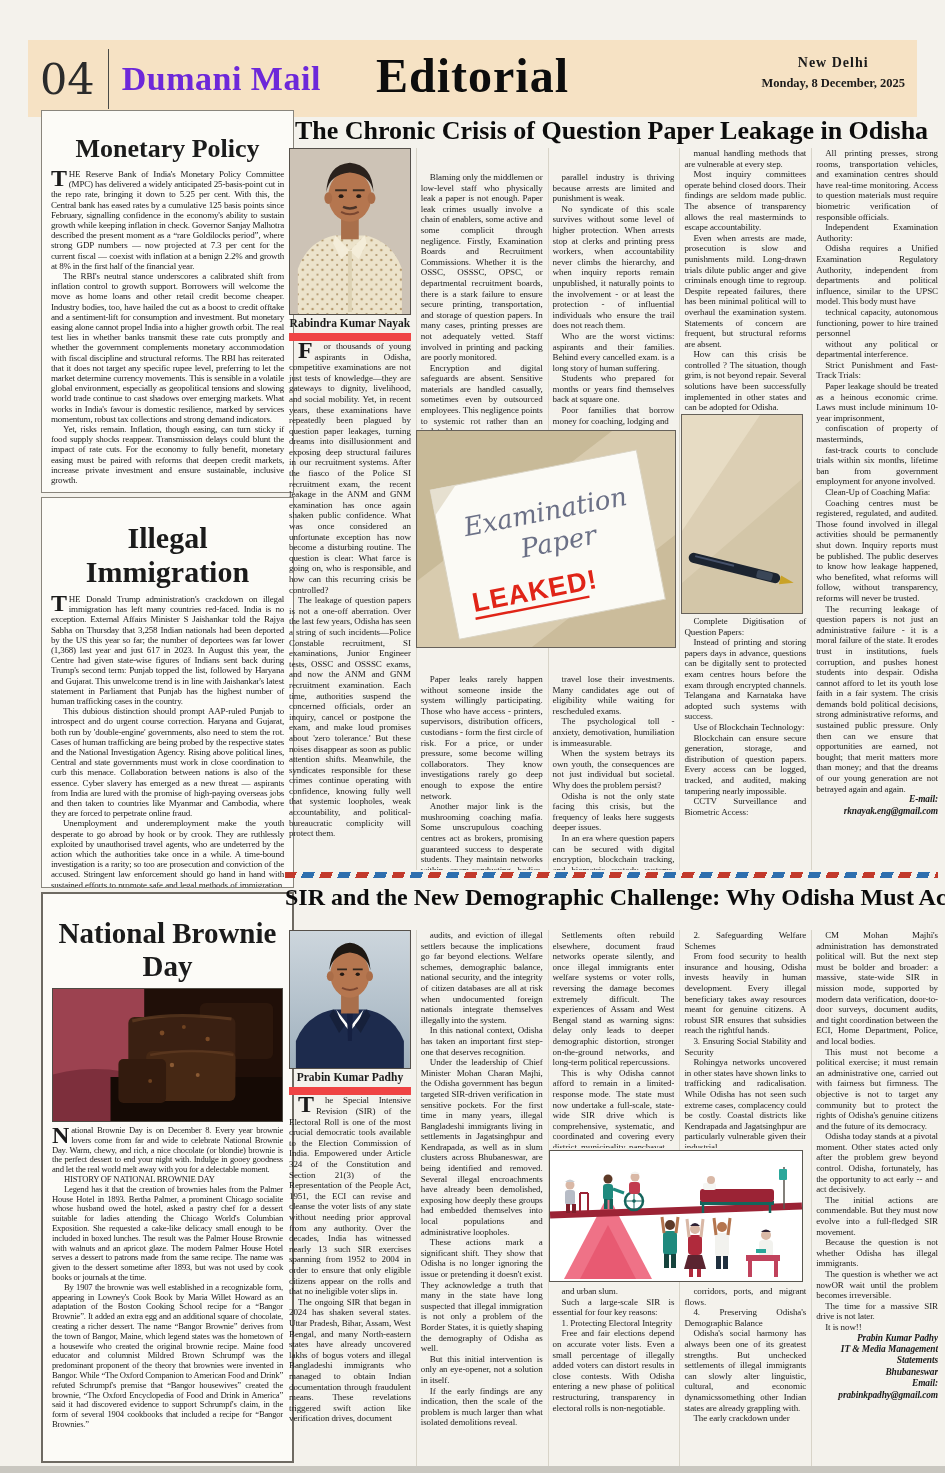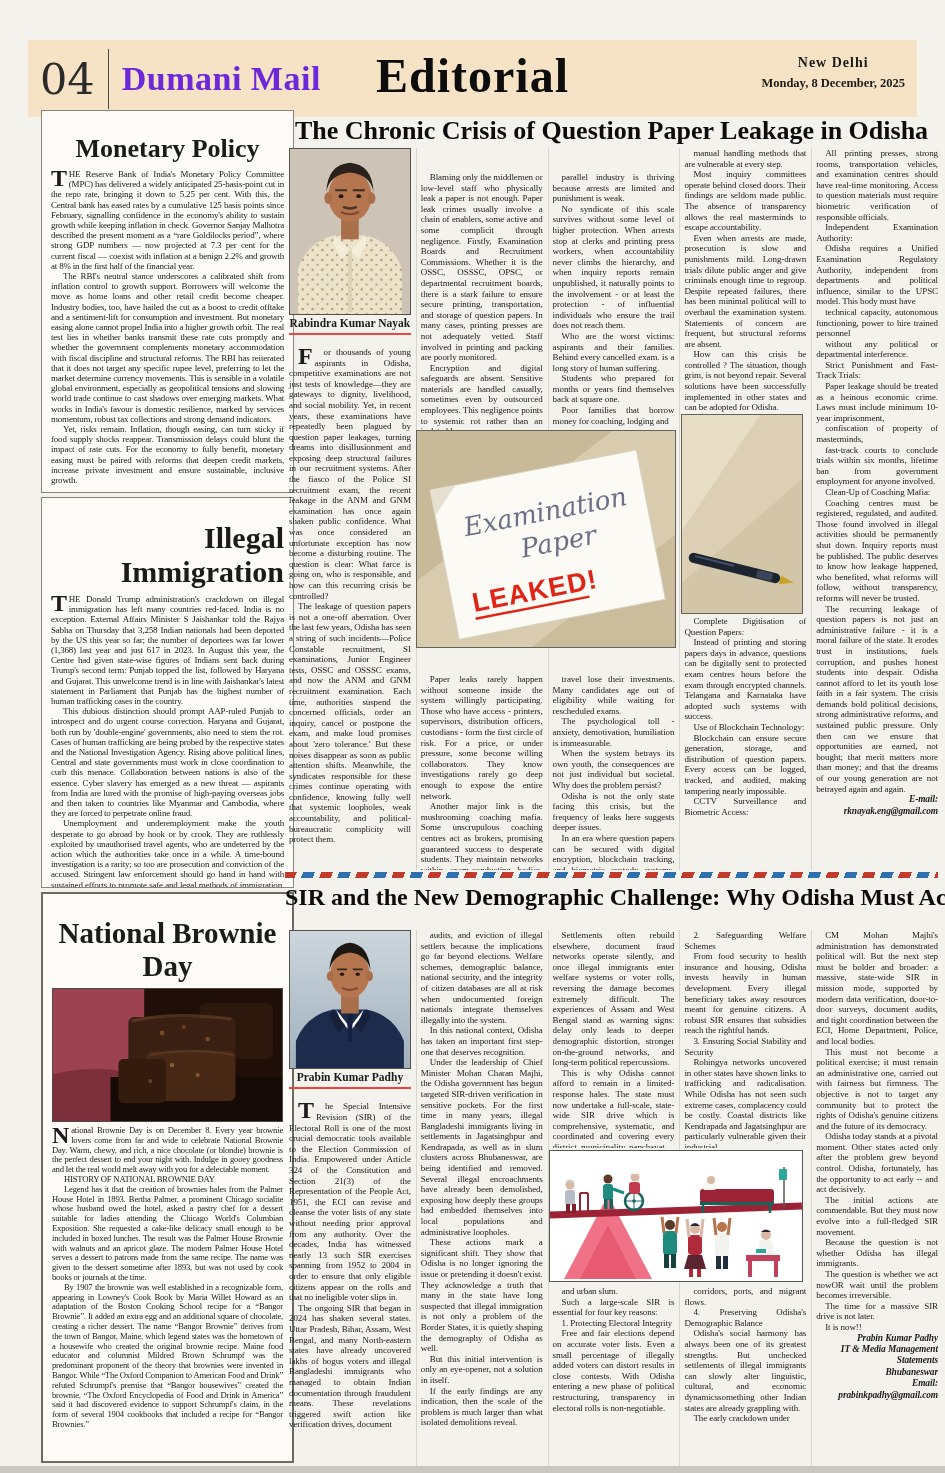--- a/index.html
+++ b/index.html
@@ -16,21 +16,21 @@
   #dateline{position:absolute;right:12px;top:15px;text-align:center;font-weight:700;}
   #dateline .city{font-size:14px;letter-spacing:1px;}
   #dateline .date{font-size:12.5px;margin-top:5px;}
   
   .sidebox{position:absolute;left:30px;width:253px;background:#fcfbf7;border:1px solid #89857c;
            padding:22px 9px;box-sizing:border-box;overflow:hidden;margin-left:11px;}
   #box-monetary{top:110px;height:383px;}
   #box-illegal{top:497px;height:391px;}
   #box-brownie{top:892px;height:571px;border:2px solid #6e6a62;}
   .sidebox h2{text-align:center;font-size:26px;margin:1px 0 5px;font-weight:800;}
-  #box-illegal h2{font-size:30px;text-align:right;}
+  #box-illegal h2{font-size:30px;}
   #box-brownie h2{font-size:29px;}
   .sidebox .body{font-size:9px;line-height:10.2px;letter-spacing:-.2px;text-align:justify;}
   #box-brownie .body{font-size:8.6px;line-height:9.8px;}
   .body p{margin:0;text-indent:12px;}
   .dropfirst p:first-child{text-indent:0;}
   .dropfirst p:first-child::first-letter{float:left;font-size:24px;line-height:19px;font-weight:700;padding-right:2px;}
   .brownie-fig{margin:1px 0 4px;border:1px solid #4d4a43;height:132px;overflow:hidden;background:#200f08;}
   .brownie-fig svg{display:block;width:100%;height:100%;}
   
   .art-headline{position:absolute;left:285px;width:653px;text-align:center;font-weight:800;
@@ -44,21 +44,21 @@
   .col:last-child{border-right:none;padding-right:0;}
   .col .body{font-size:9px;line-height:10.6px;letter-spacing:-.1px;text-align:justify;}
   .col .body p{text-indent:9px;}
   .h282{height:282px;overflow:hidden;margin-top:24px;}
   .h266{height:266px;overflow:hidden;}
   .h218{height:218px;overflow:hidden;}
   .sp220{height:220px;} .sp202{height:202px;} .sp138{height:138px;}
   .photo{margin:0 0 3px;border:1px solid #55504a;background:#cfc5b8;}
   .photo svg{display:block;width:100%;height:auto;}
   .caption{text-align:center;font-weight:700;font-size:11.5px;padding:2px 0 4px;
-           border-bottom:2px solid #ef4444;margin-bottom:12px;}
+           border-bottom:8px solid #ef4444;margin-bottom:0;}
   .email-block p,.sig-block p{text-align:right;font-style:italic;font-weight:700;text-indent:0;
            font-size:9.4px;line-height:11.4px;}
   
   #exam-photo{position:absolute;left:416px;top:430px;width:260px;height:218px;border:1px solid #66615a;
               box-sizing:border-box;overflow:hidden;background:#d8cbae;}
   #pen-photo{position:absolute;left:681px;top:414px;width:122px;height:200px;border:1px solid #66615a;
              box-sizing:border-box;overflow:hidden;background:#d3c6a8;}
   #illustration{position:absolute;left:549px;top:1150px;width:254px;height:132px;border:1px solid #5a564f;
                 box-sizing:border-box;background:#ffffff;overflow:hidden;}
   #exam-photo svg,#pen-photo svg,#illustration svg{display:block;width:100%;height:100%;}
@@ -312,21 +312,21 @@
           <p>Under the leadership of Chief Minister Mohan Charan Majhi, the Odisha government has begun targeted SIR-driven verification in sensitive pockets. For the first time in many years, illegal Bangladeshi immigrants living in settlements in Jagatsinghpur and Kendrapada, as well as in slum clusters across Bhubaneswar, are being identified and removed. Several illegal encroachments have already been demolished, exposing how deeply these groups had embedded themselves into local populations and administrative loopholes.</p>
           <p>These actions mark a significant shift. They show that Odisha is no longer ignoring the issue or pretending it doesn't exist. They acknowledge a truth that many in the state have long suspected that illegal immigration is not only a problem of the Border States, it is quietly shaping the demography of Odisha as well.</p>
           <p>But this initial intervention is only an eye-opener, not a solution in itself.</p>
           <p>If the early findings are any indication, then the scale of the problem is much larger than what isolated demolitions reveal.</p>
         </div>
     </div>
 
     <div class="col">
       <div class="body h218">
           <p>Settlements often rebuild elsewhere, document fraud networks operate silently, and once illegal immigrants enter welfare systems or voter rolls, reversing the damage becomes extremely difficult. The experiences of Assam and West Bengal stand as warning signs: delay only leads to deeper demographic distortion, stronger on-the-ground networks, and long-term political repercussions.</p>
-          <p>This is why Odisha cannot afford to remain in a limited-response hales. The state must now undertake a full-scale, state-wide SIR drive which is comprehensive, systematic, and coordinated and covering every district, municipality, panchayat,</p>
+          <p>This is why Odisha cannot afford to remain in a limited-response mode. The state must now undertake a full-scale, state-wide SIR drive which is comprehensive, systematic, and coordinated and covering every district, municipality, panchayat,</p>
         </div>
       <div class="sp138"></div>
       <div class="body">
           <p>and urban slum.</p>
           <p>Such a large-scale SIR is essential for four key reasons:</p>
           <p>1. Protecting Electoral Integrity</p>
           <p>Free and fair elections depend on accurate voter lists. Even a small percentage of illegally added voters can distort results in close contests. With Odisha entering a new phase of political restructuring, transparency in electoral rolls is non-negotiable.</p>
         </div>
     </div>
 

